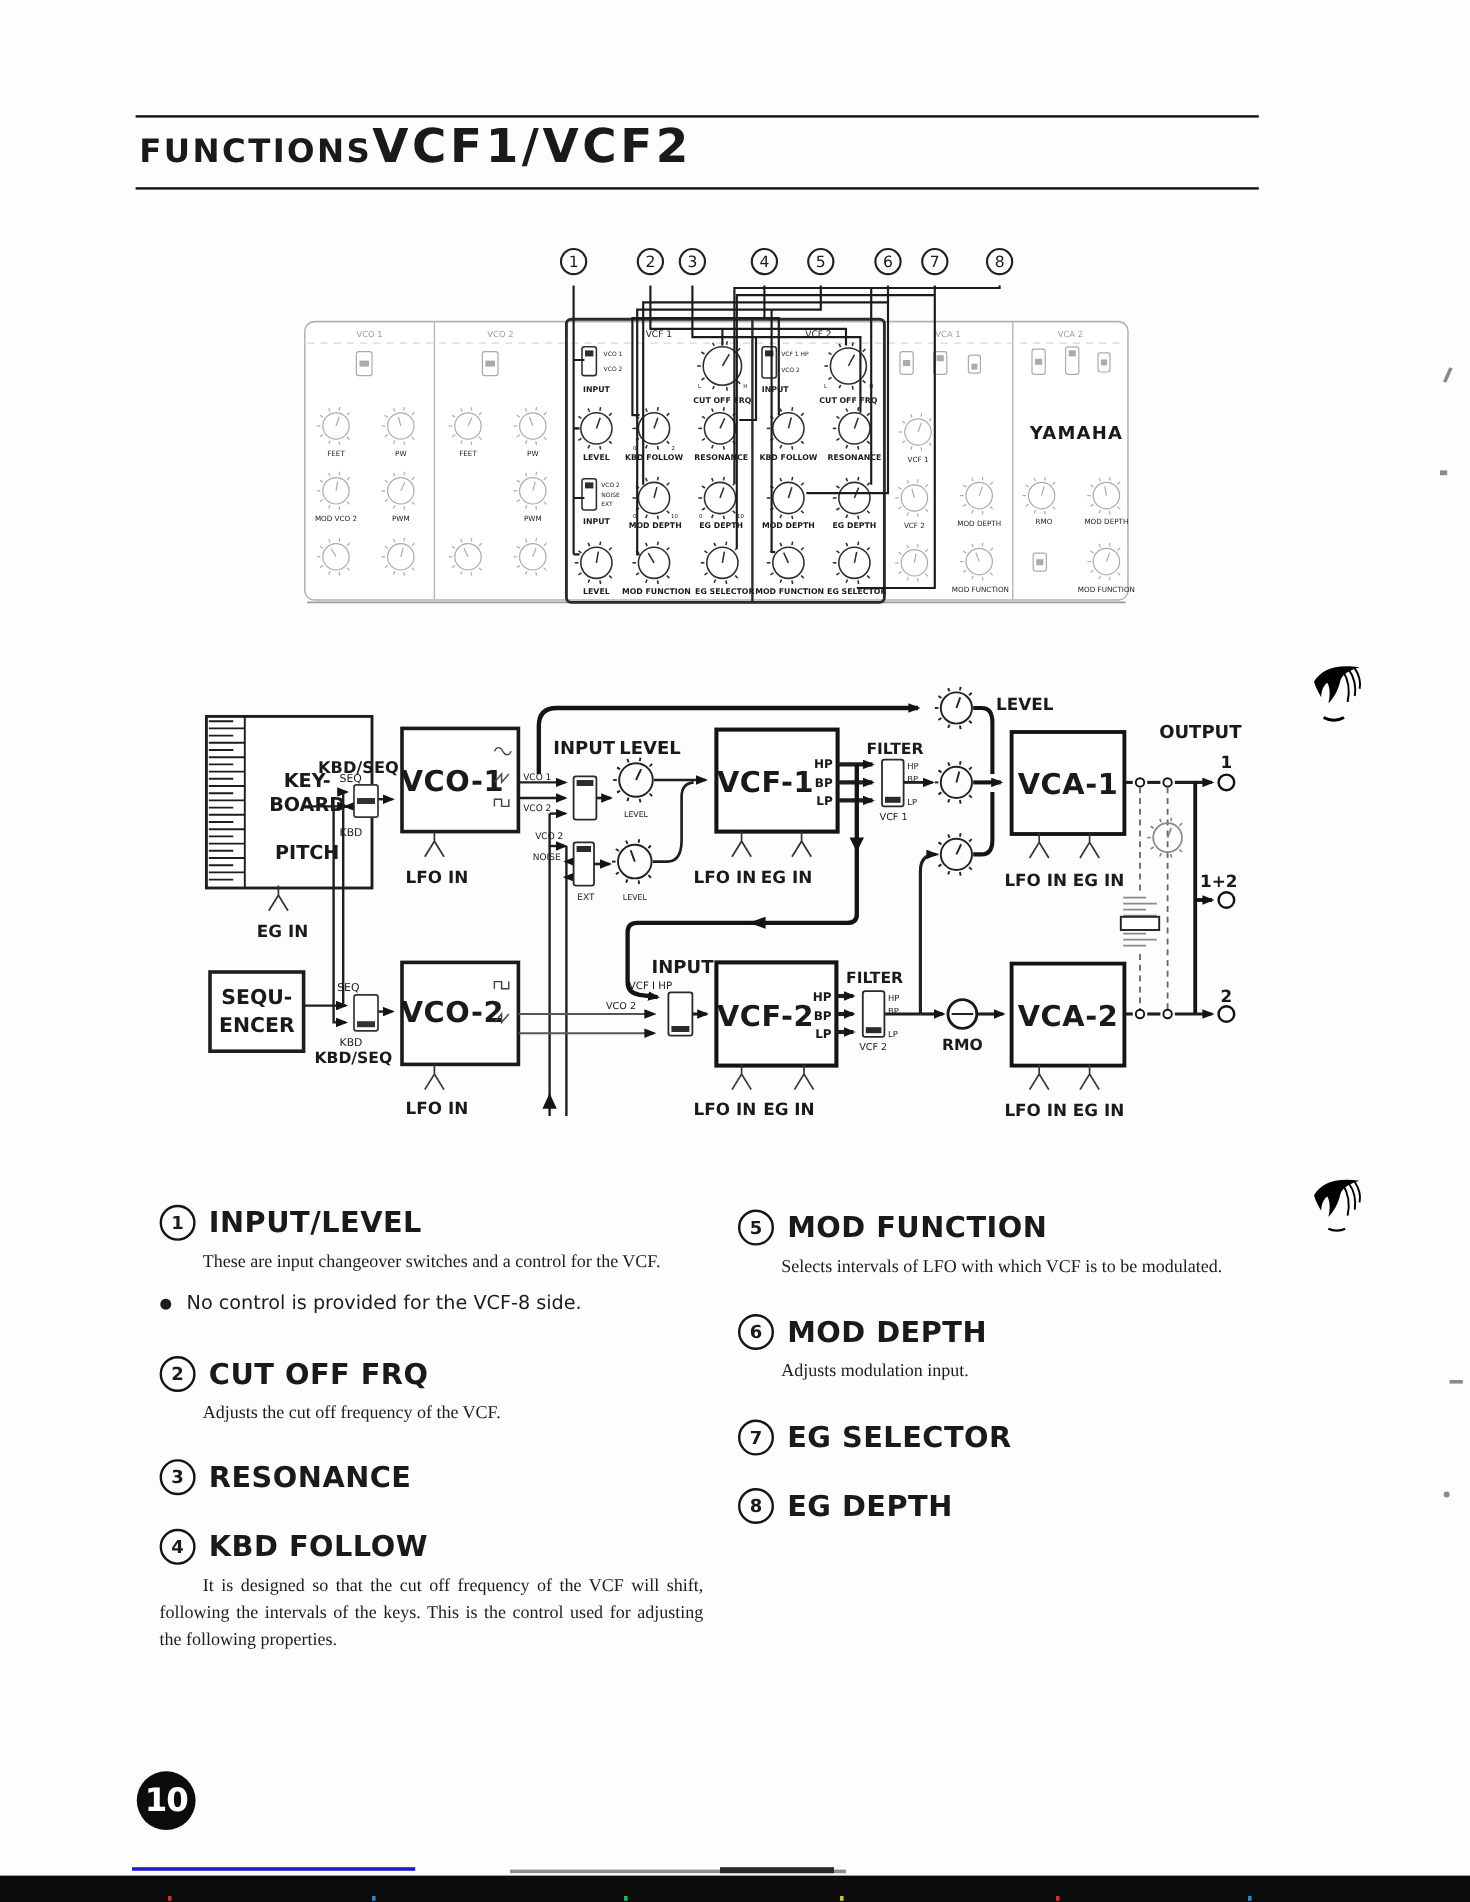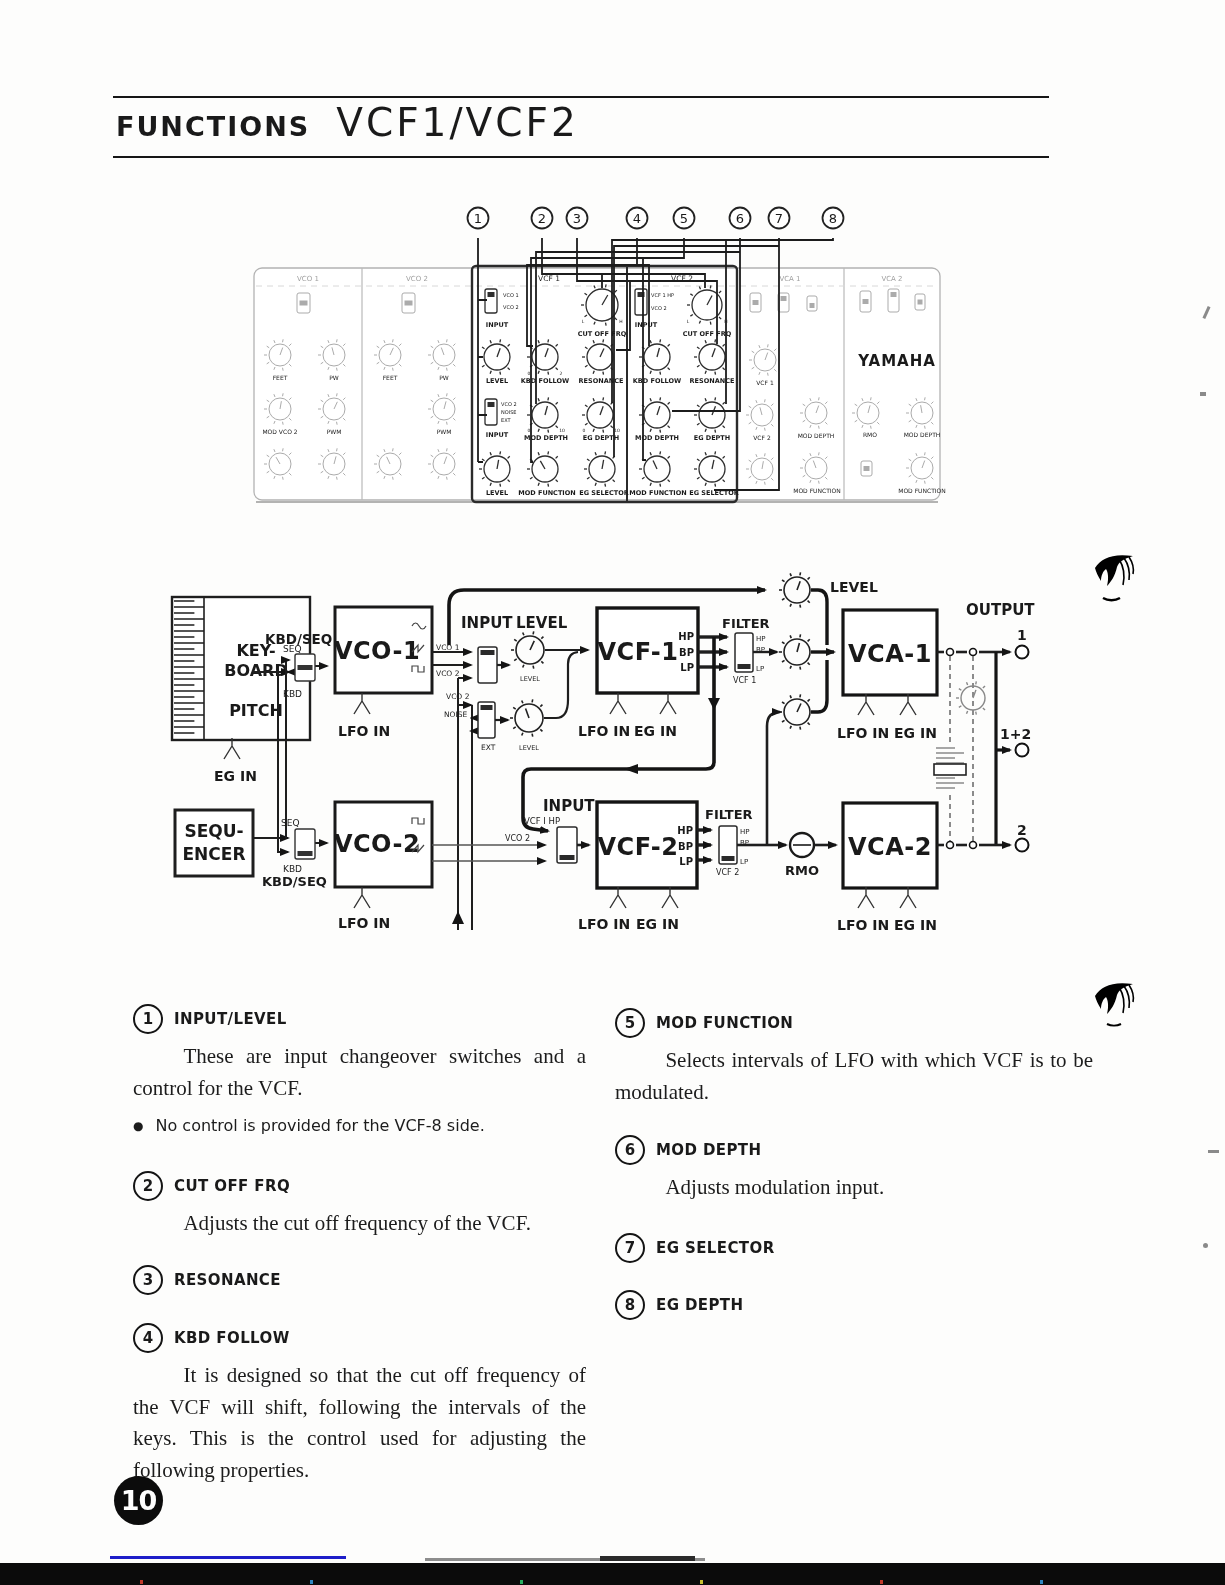--- a/index.html
+++ b/index.html
@@ -1,32 +1,32 @@
 <!DOCTYPE html>
 <html><head>
 <meta charset="utf-8">
 <style>
   html,body{margin:0;padding:0;background:#e8e8e6;}
   #page{position:relative;width:1225px;height:1585px;background:#fdfdfc;overflow:hidden;
         font-family:"DejaVu Sans","Liberation Sans",sans-serif;color:#1a1a1a;}
   .abs{position:absolute;}
   
   .rule{position:absolute;left:113px;width:936px;height:2px;background:#161616;}
-  #hdr{position:absolute;left:116px;top:100px;display:flex;align-items:baseline;gap:26px;}
+  #hdr{position:absolute;left:116px;top:100px;display:flex;align-items:baseline;}
   #hdr .small{font-size:27px;font-weight:700;letter-spacing:2px;}
-  #hdr .big{font-size:39px;font-weight:400;letter-spacing:3px;}
+  #hdr .big{font-size:39px;font-weight:700;letter-spacing:3px;}
   
   .col{position:absolute;}
   .sec{margin:0 0 30px 0;}
   .sec-h{display:flex;align-items:center;gap:11px;}
   .numcirc{flex:0 0 auto;width:26px;height:26px;border:2.5px solid #141414;border-radius:50%;
            display:flex;align-items:center;justify-content:center;font-size:15px;font-weight:700;}
-  .sec-title{font-size:15px;font-weight:700;letter-spacing:.4px;}
+  .sec-title{font-size:24px;font-weight:700;letter-spacing:.4px;}
   .sec p{margin:7px 0 0 0;font-family:"Liberation Serif","DejaVu Serif",serif;
-         font-size:21px;line-height:1.5;text-indent:2.4em;text-align:justify;color:#1c1c1c;}
+         font-size:15px;line-height:1.5;text-indent:2.4em;text-align:justify;color:#1c1c1c;}
   .bullet{display:flex;gap:12px;margin-top:11px;font-size:16px;line-height:1.35;color:#1c1c1c;}
   .bullet .dot{font-size:12px;margin-top:3px;}
   
   svg text{font-family:"DejaVu Sans","Liberation Sans",sans-serif;fill:#1a1a1a;}
   .faintxt{fill:#a0a0a0;}
   
   #pagenum{position:absolute;left:114px;top:1476px;width:49px;height:49px;border-radius:50%;
            background:#0c0c0c;color:#fff;display:flex;align-items:center;justify-content:center;
            font-size:27px;font-weight:700;letter-spacing:-1px;}
   #blueline{position:absolute;left:110px;top:1556px;width:236px;height:3px;background:#1d1dc9;}

